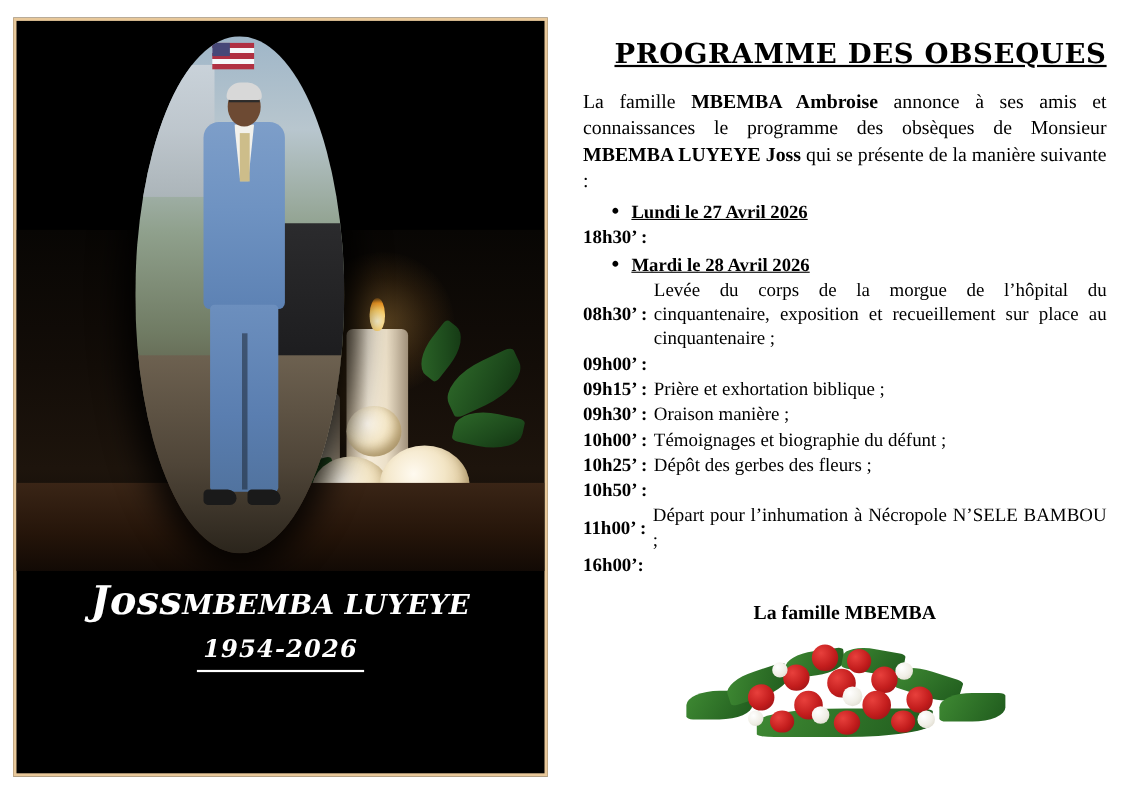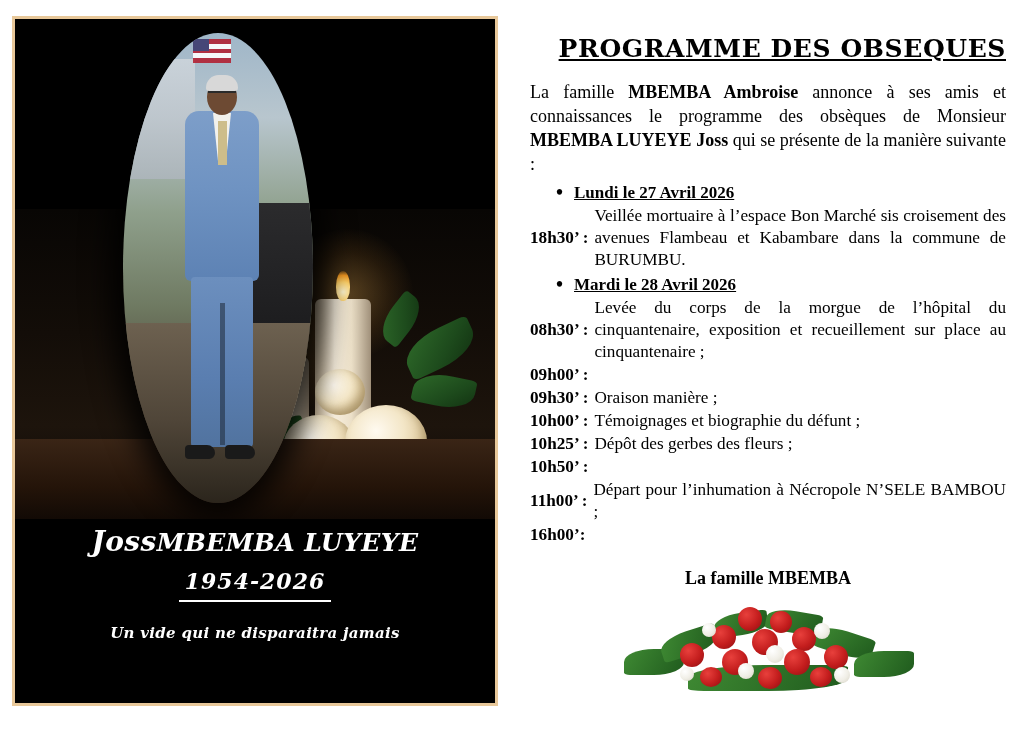--- a/index.html
+++ b/index.html
@@ -234,21 +234,21 @@
     color: #ffffff;
   }
   .name-line {
     font-family: "DejaVu Serif", serif;
     font-style: italic;
     font-weight: bold;
     font-size: 25px;
     letter-spacing: 0.4px;
   }
   .name-line .first {
-    font-size: 28px;
+    font-size: 36px;
   }
   .years-line {
     margin-top: 10px;
     display: inline-block;
     font-family: "DejaVu Serif", serif;
     font-style: italic;
     font-weight: bold;
     font-size: 22px;
     letter-spacing: 1px;
     padding: 0 6px 6px 6px;
@@ -397,48 +397,50 @@
         </div>
       </div>
 
       <div class="poster-caption">
         <div class="name-line">
           <span class="first">Joss</span><span>MBEMBA LUYEYE</span>
         </div>
         <div>
           <span class="years-line">1954-2026</span>
         </div>
-        <div class="motto-line">Un vide qui ne disparaitra jamais</div>
       </div>
 
     </div>
   </div>
 
   <div class="programme">
 
     <h1 class="prog-title">PROGRAMME DES OBSEQUES</h1>
 
     <p class="intro">
       <span>La famille </span><b>MBEMBA Ambroise</b><span> annonce à ses amis et connaissances le programme des obsèques de Monsieur </span><b>MBEMBA LUYEYE Joss</b><span>  qui se présente de la manière suivante :</span>
     </p>
 
     <div class="day">Lundi le 27 Avril 2026</div>
     <div class="entry">
       <span class="t">18h30’ :</span>
-      <span class="d">Veillée mortuaire à l’espace Bon Marché sis croisement des avenues Flambeau et Kabambare dans la commune de BURUMBU.</span>
     </div>
 
     <div class="day">Mardi le 28 Avril 2026</div>
 
     <div class="entry">
       <span class="t">08h30’ :</span>
       <span class="d">Levée du corps de la morgue de l’hôpital du cinquantenaire, exposition et recueillement sur place au cinquantenaire ;</span>
     </div>
     <div class="entry">
       <span class="t">09h00’ :</span>
+    </div>
+    <div class="entry">
+      <span class="t">09h15’ :</span>
+      <span class="d">Prière et exhortation biblique ;</span>
     </div>
     <div class="entry">
       <span class="t">09h30’ :</span>
       <span class="d">Oraison manière ;</span>
     </div>
     <div class="entry">
       <span class="t">10h00’ :</span>
       <span class="d">Témoignages et biographie du défunt ;</span>
     </div>
     <div class="entry">

